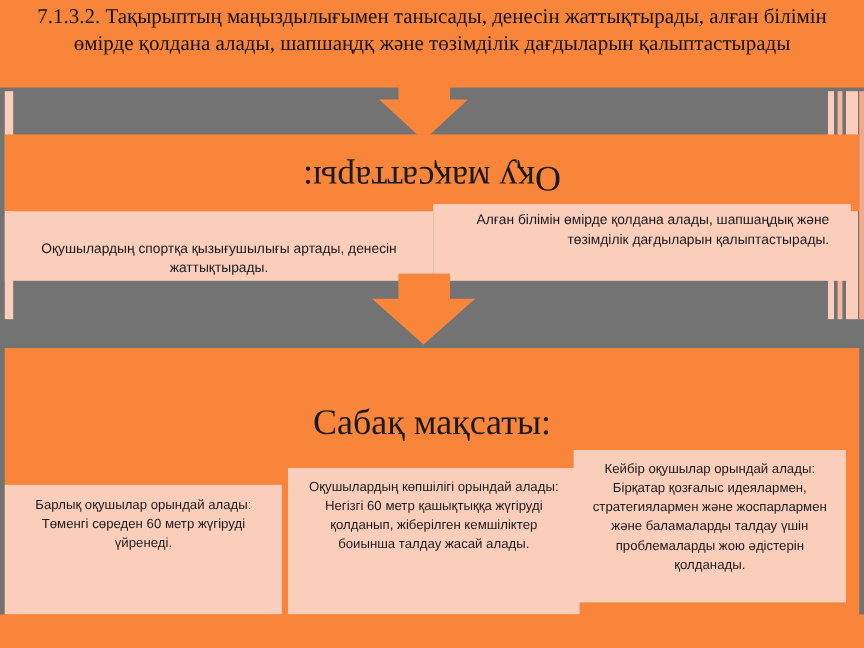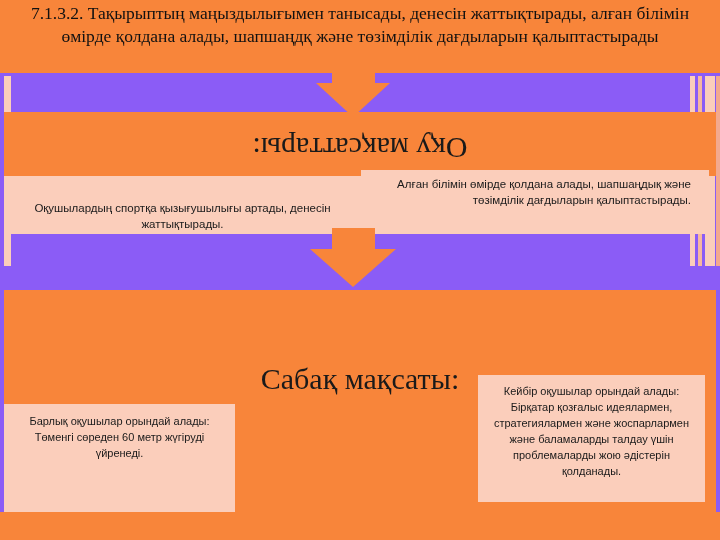--- a/index.html
+++ b/index.html
@@ -1,20 +1,20 @@
 <!DOCTYPE html>
 <html><head>
 <meta charset="utf-8">
 <style>
   html,body{margin:0;padding:0;}
   body{
     width:720px;height:540px;overflow:hidden;background:#ffffff;
     font-family:"Liberation Serif",serif;
   }
-  .slide{position:relative;width:720px;height:540px;background:#8b5cf6;overflow:hidden;}
+  .slide{position:relative;width:720px;height:540px;background:#737373;overflow:hidden;}
 
   
   .stripe{position:absolute;}
   .stripe-l1{left:4px;top:76px;width:7px;height:190px;background:#fbcebb;}
   .stripe-r1{left:690px;top:76px;width:5px;height:190px;background:#fbcebb;}
   .stripe-r2{left:698px;top:76px;width:4px;height:190px;background:#f6b8a0;}
   .stripe-r3{left:705px;top:76px;width:10px;height:190px;background:#fbcebb;}
   .stripe-r4{left:716px;top:76px;width:4px;height:190px;background:#f3a98e;}
 
   
@@ -35,21 +35,21 @@
   .goals-heading{
     position:absolute;left:120px;top:122px;width:480px;height:52px;
     text-align:center;color:#1a1a1a;font-size:30px;line-height:52px;
     transform:rotate(180deg);
     font-family:"Liberation Serif",serif;white-space:nowrap;
   }
 
   .main-heading{
     position:absolute;left:120px;top:330px;width:480px;height:46px;
     text-align:center;color:#1a1a1a;font-size:30px;line-height:46px;
-    font-family:"Liberation Serif",serif;white-space:nowrap;margin-top:26px;
+    font-family:"Liberation Serif",serif;white-space:nowrap;
   }
 
   
   .pbox{
     position:absolute;background:#fbcebb;color:#1a1a1a;
     font-family:"Liberation Sans",sans-serif;
     text-align:center;box-sizing:border-box;
   }
   .pbox-left{left:4px;top:176px;width:357px;height:58px;
              padding:24px 14px;font-size:11.5px;line-height:1.42;}
@@ -96,17 +96,18 @@
   <div class="pbox pbox-left">Оқушылардың спортқа қызығушылығы артады, денесін жаттықтырады.</div>
   <div class="pbox pbox-right">Алған білімін өмірде қолдана алады, шапшаңдық және төзімділік дағдыларын қалыптастырады.</div>
 
   <div class="arrow-stem a2-stem"></div>
   <div class="arrow-head a2-head"></div>
 
   <div class="band band-main"></div>
   <div class="main-heading">Сабақ мақсаты:</div>
 
   <div class="pbox pbox-b1">Барлық оқушылар орындай алады: Төменгі сөреден 60 метр жүгіруді үйренеді.</div>
+  <div class="pbox pbox-b2">Оқушылардың көпшілігі орындай алады: Негізгі  60 метр қашықтыққа жүгіруді қолданып, жіберілген кемшіліктер боиынша талдау жасай алады.</div>
   <div class="pbox pbox-b3">Кейбір оқушылар орындай алады: Бірқатар қозғалыс идеялармен, стратегиялармен және жоспарлармен және баламаларды талдау үшін проблемаларды жою әдістерін қолданады.</div>
 
   <div class="band band-foot"></div>
 
 </div>
 
 </body></html>

